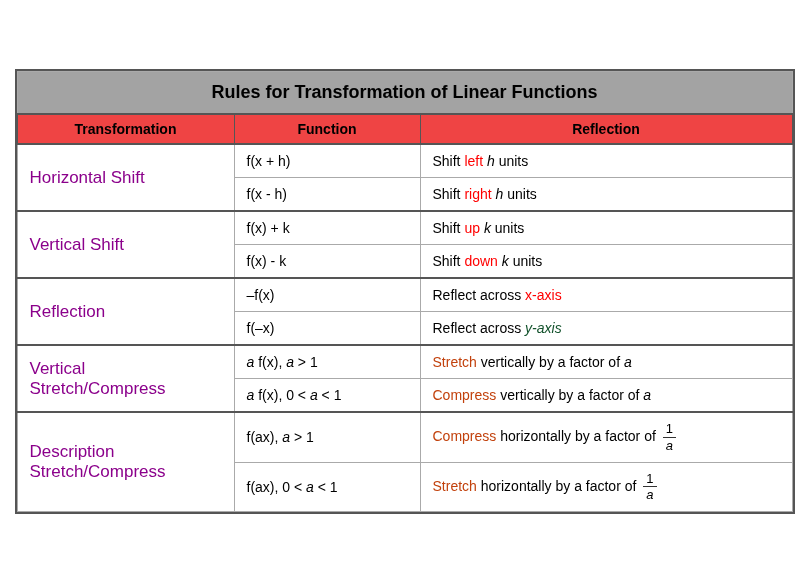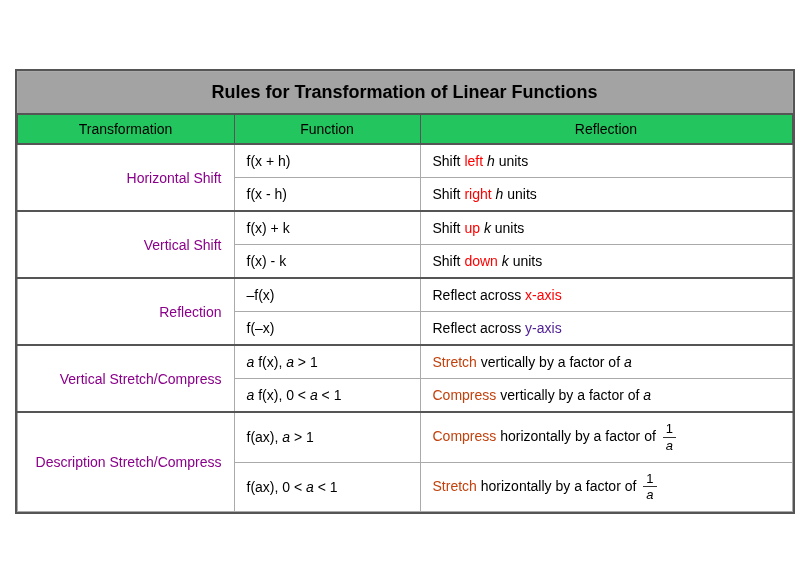--- a/index.html
+++ b/index.html
@@ -27,46 +27,46 @@
       font-weight: bold;
       padding: 10px 8px;
       border-bottom: 2px solid #555;
       background: #a3a3a3;
     }
     .header-row th {
       border: 1px solid #555;
       padding: 6px 10px;
       text-align: center;
       font-size: 14px;
-      font-weight: normal;
-      background: #22c55e;
+      font-weight: bold;
+      background: #ef4444;
     }
     td {
       border: 1px solid #aaa;
       padding: 8px 12px;
       font-size: 14px;
       vertical-align: middle;
     }
     .col-transform {
       width: 28%;
-      text-align: right;
+      text-align: left;
       color: #8B008B;
-      font-size: 14px;
+      font-size: 17px;
     }
     .col-function {
       width: 24%;
       text-align: left;
       font-size: 14px;
     }
     .col-description {
       width: 48%;
       font-size: 14px;
     }
     .color-red { color: red; }
-    .color-blue { color: #4c1d95; }
+    .color-blue { color: #14532d; font-style: italic; }
     .color-orange { color: #c2410c; }
     .italic { font-style: italic; }
     .fraction {
       display: inline-flex;
       flex-direction: column;
       align-items: center;
       vertical-align: middle;
       margin-left: 3px;
       font-size: 13px;
     }

